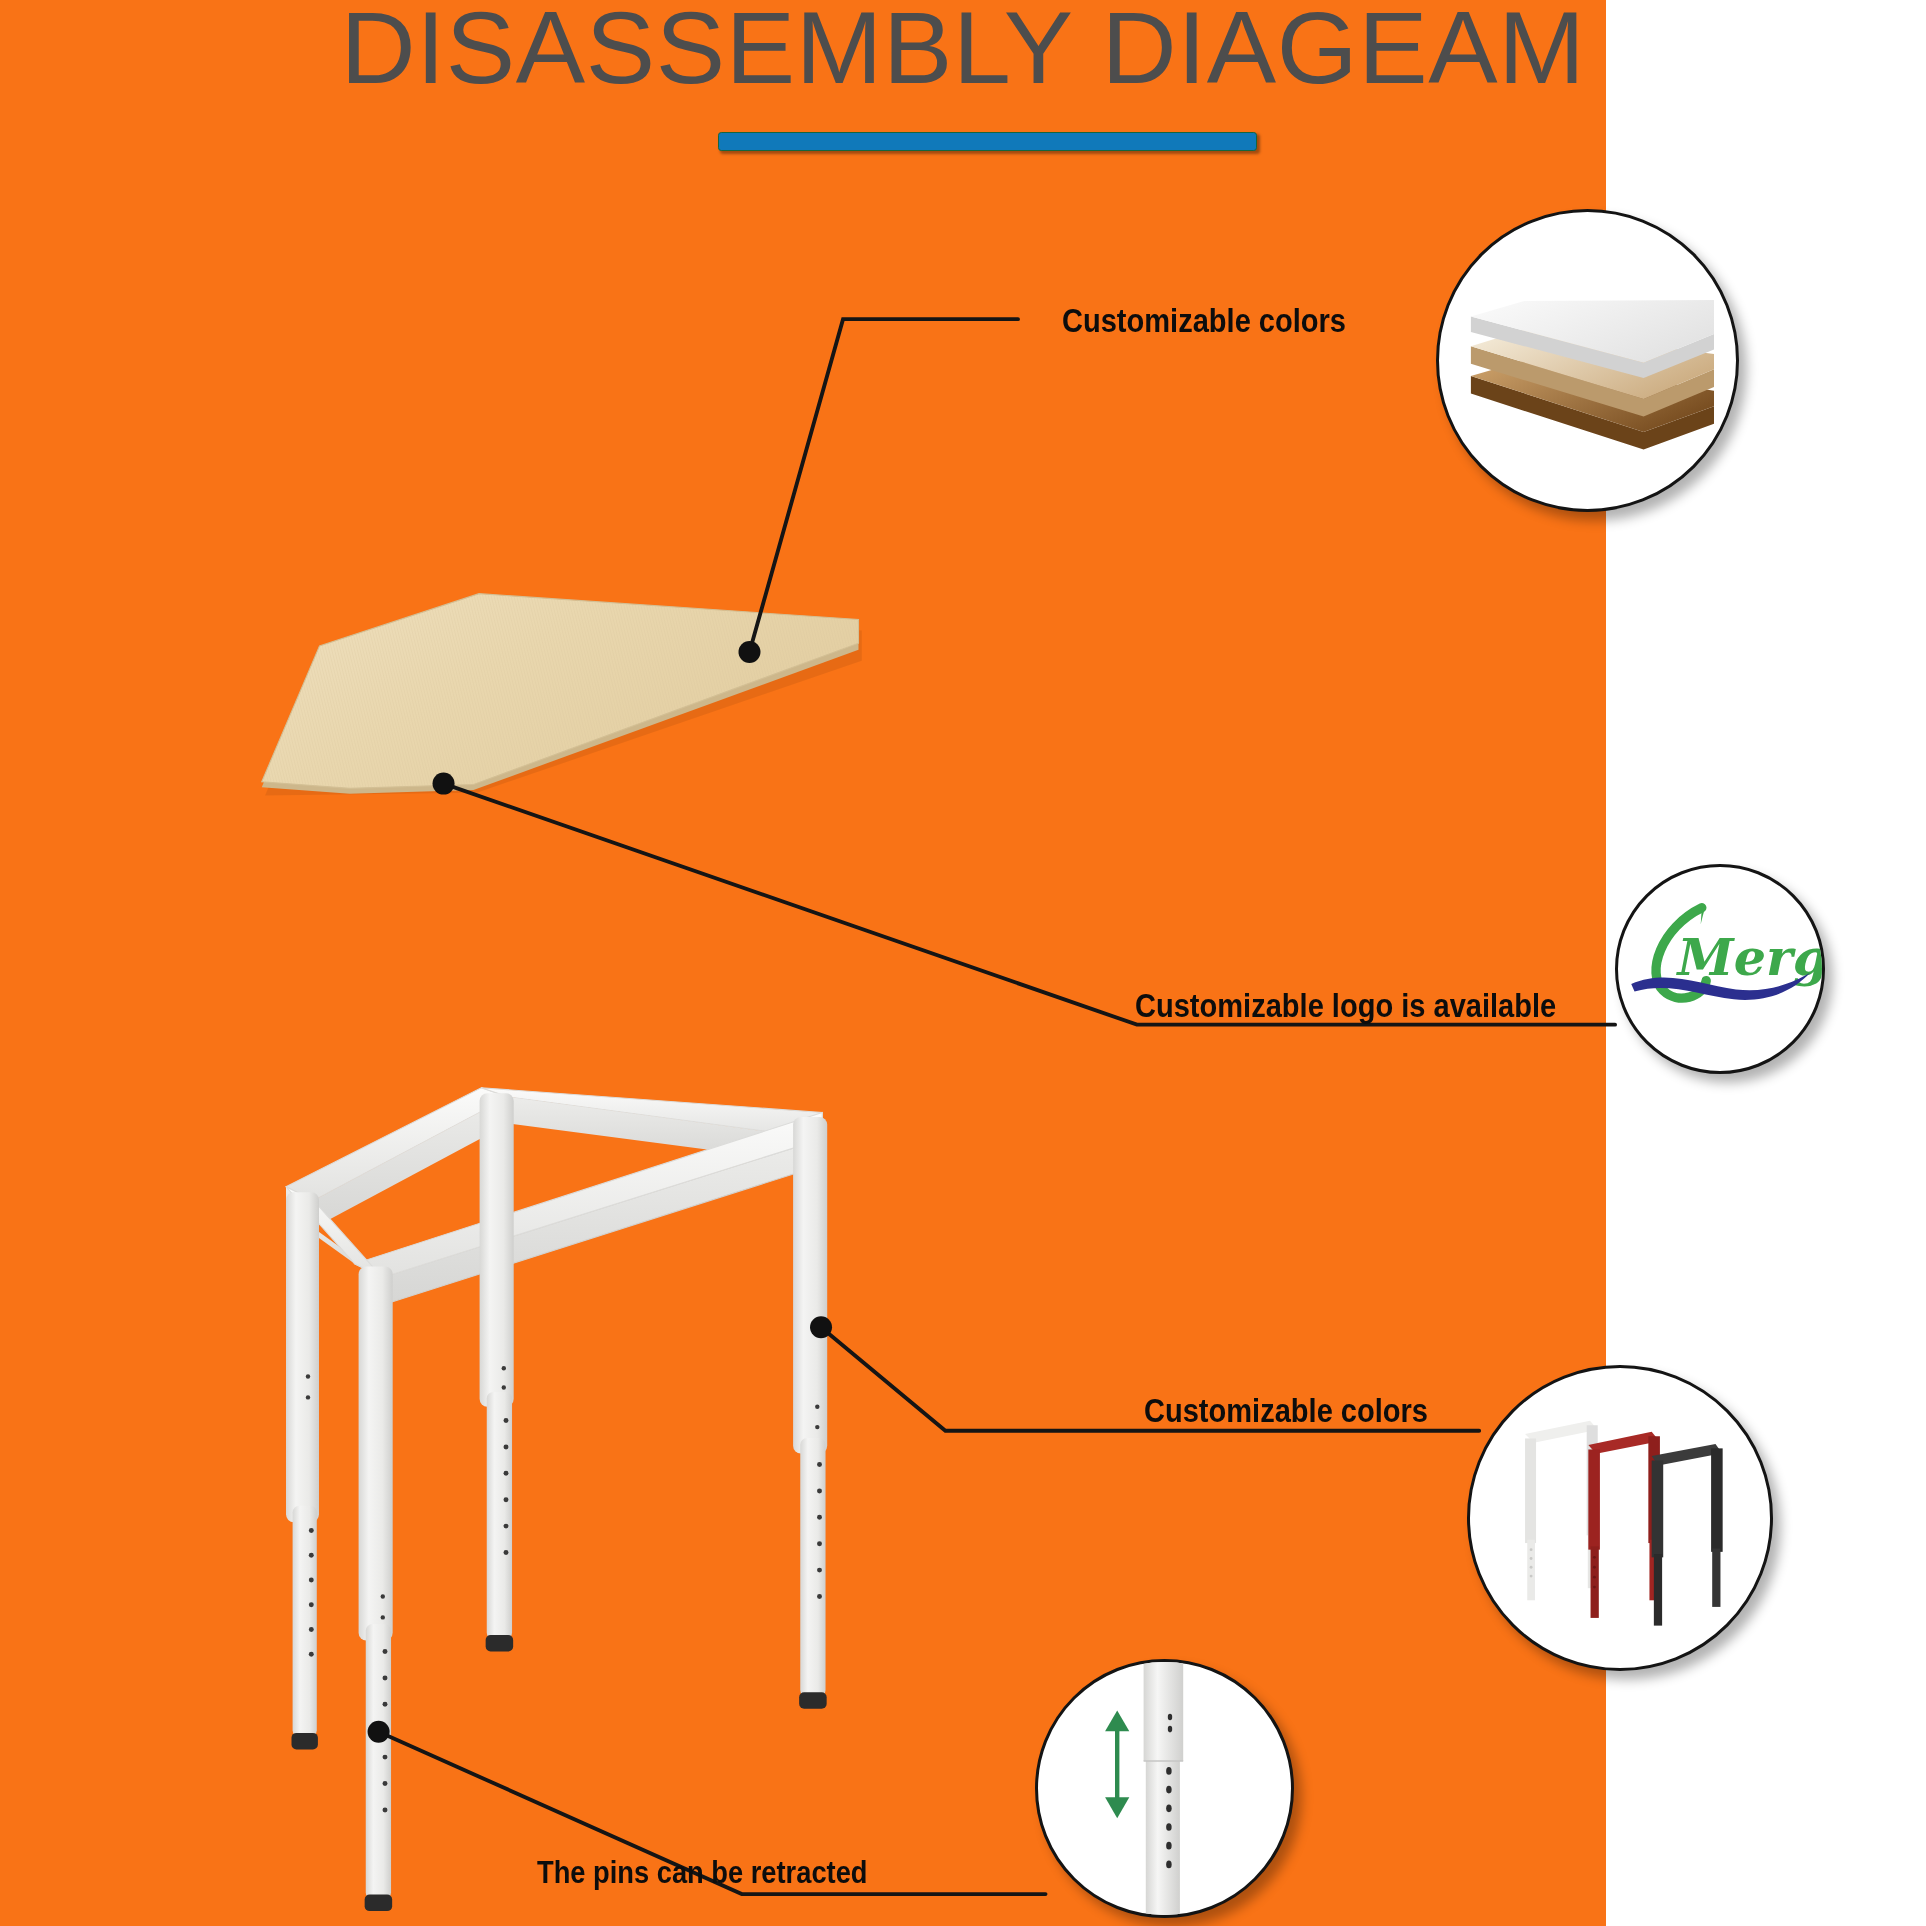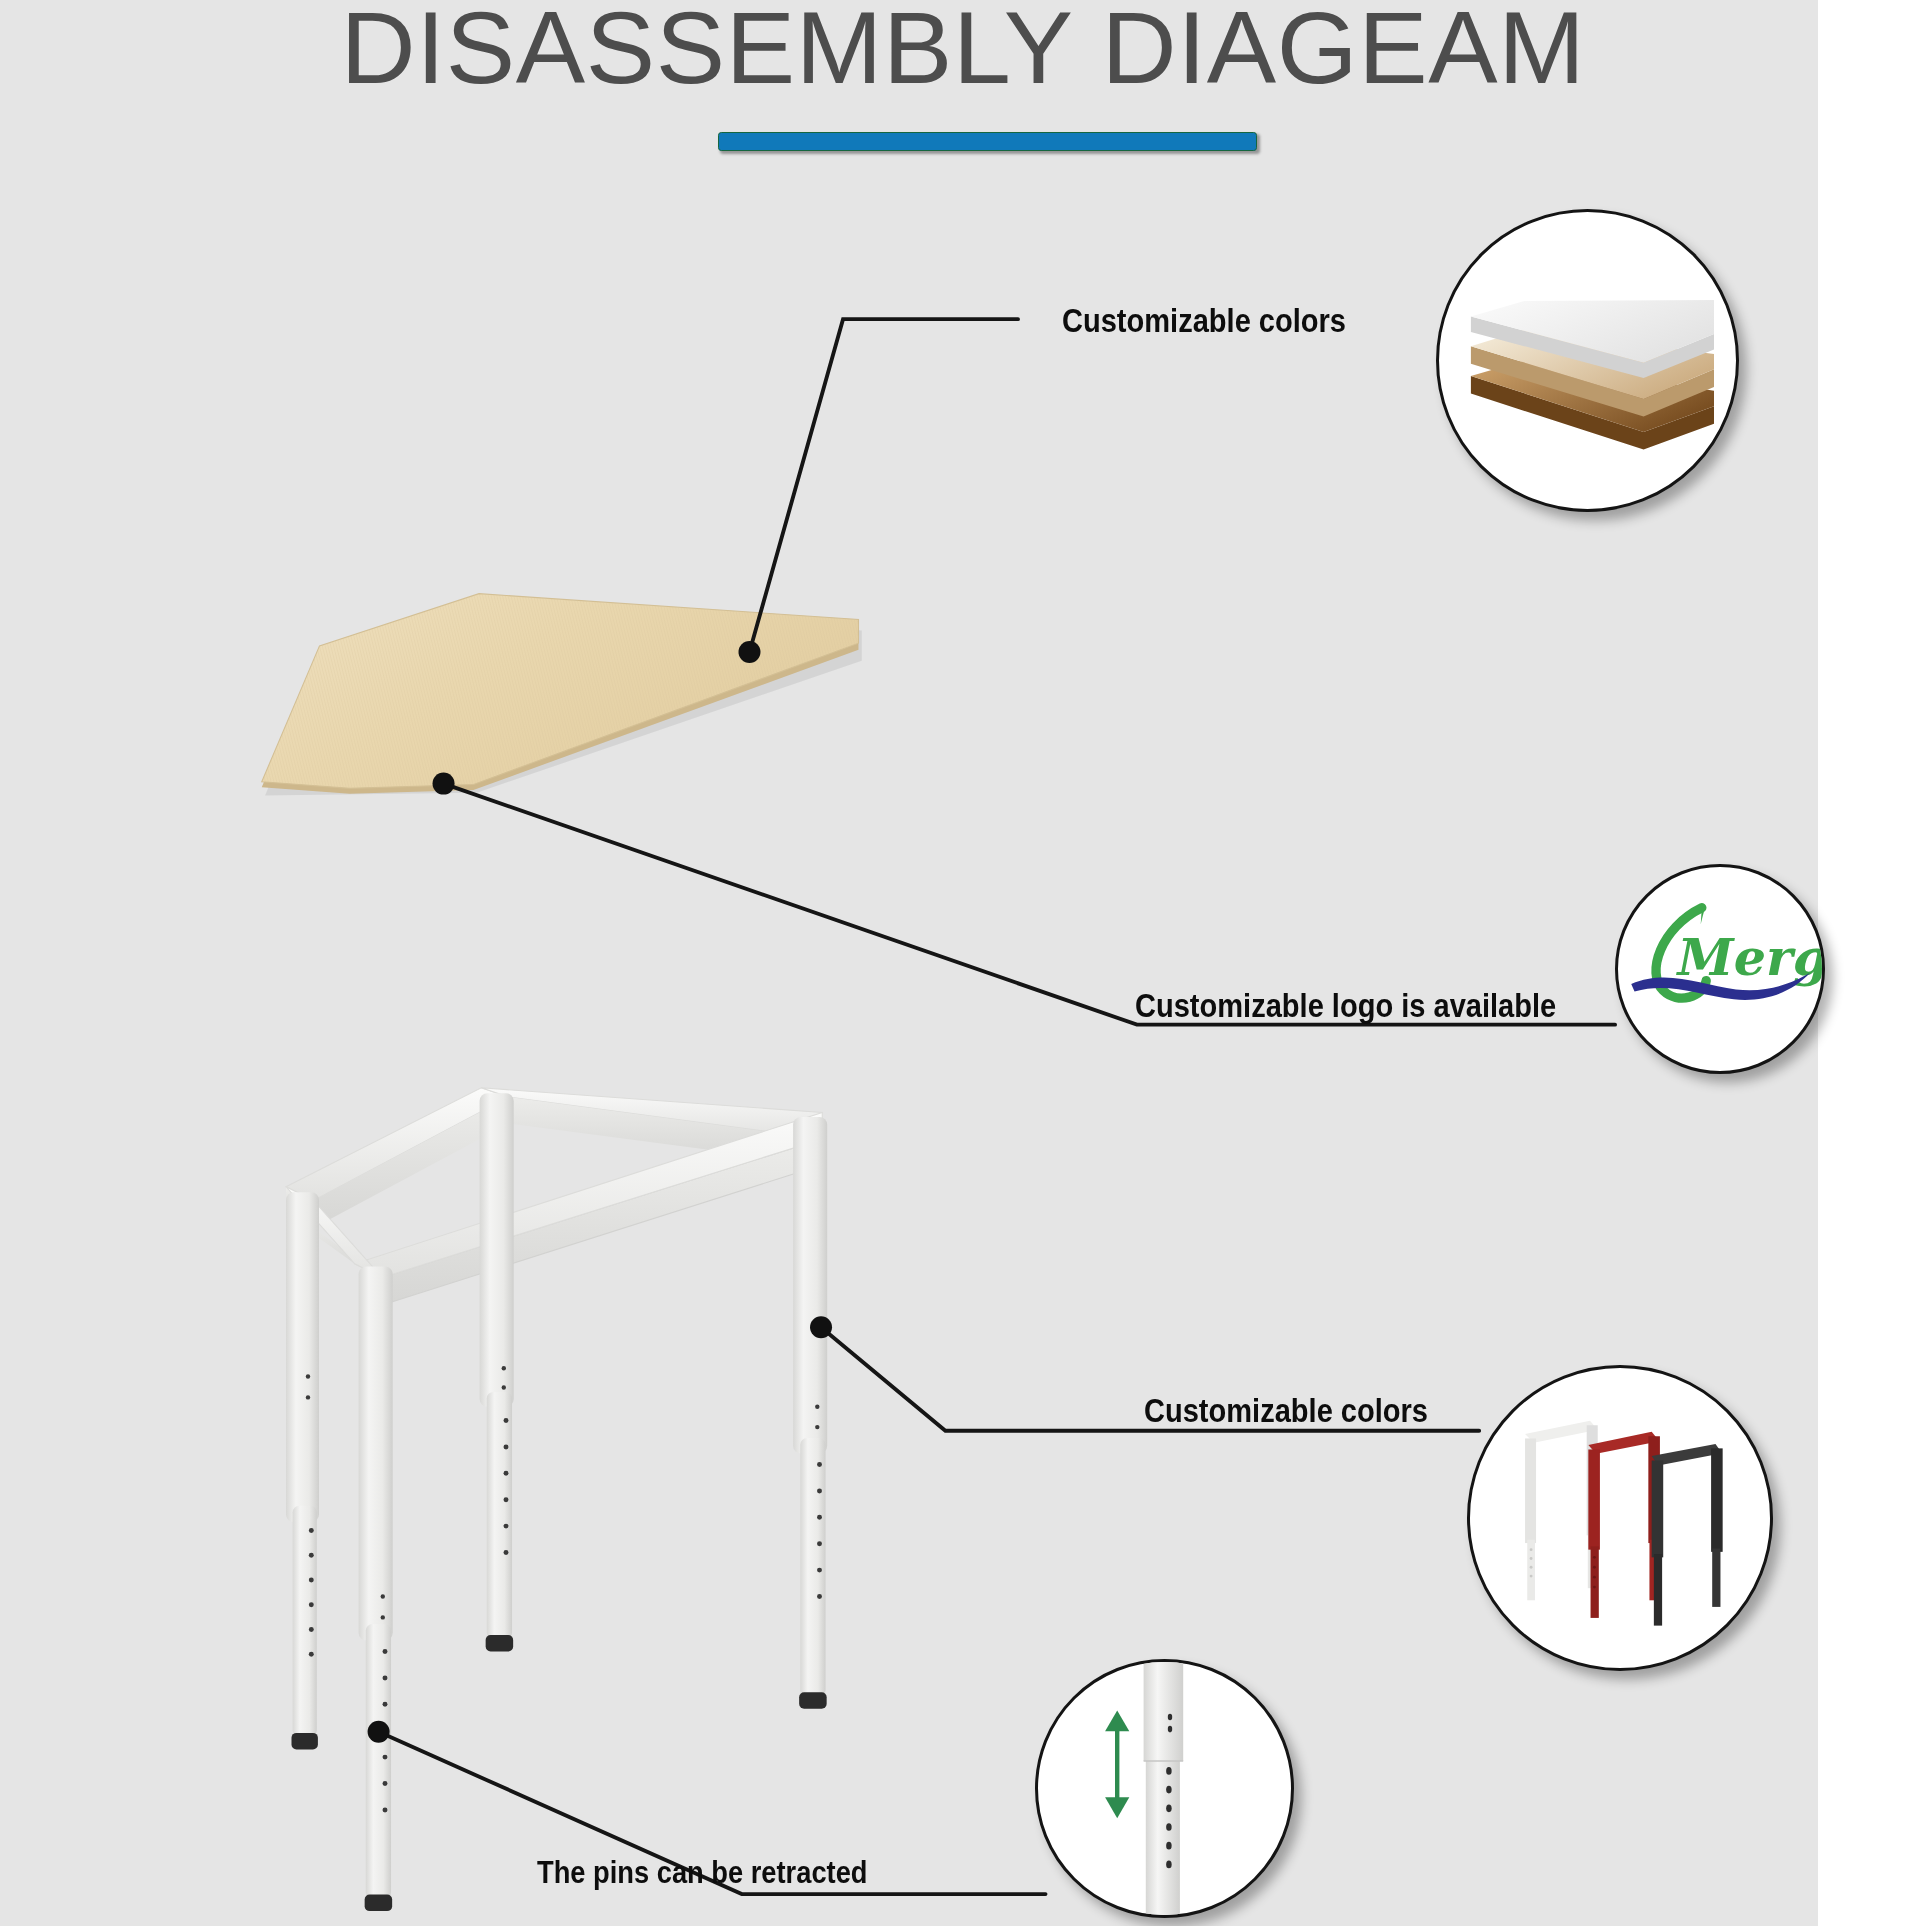--- a/index.html
+++ b/index.html
@@ -1,19 +1,19 @@
 <!DOCTYPE html>
 <html style="font-size:8.8px"><head>
 <meta charset="utf-8">
 <style>
   html,body{margin:0;padding:0;background:#ffffff;}
   body{width:1926px;height:1926px;position:relative;overflow:hidden;
        font-family:"Liberation Sans", sans-serif;}
 
-  .stage{position:absolute;inset:0;width:1818px;height:1926px;background:#e5e5e5;text-decoration:underline;}
+  .stage{position:absolute;inset:0;width:1606px;height:1926px;background:#f97316;text-decoration:underline;}
 
   
   #page-title{
     position:absolute; left:0; top:-10px; width:1926px;
     text-align:center;
     font-family:"Liberation Sans", sans-serif;
     font-size:102px; font-weight:400; letter-spacing:0.6px;
     color:#4d4d4d; white-space:nowrap;
     transform:scaleX(1.02); transform-origin:center top;
   }

